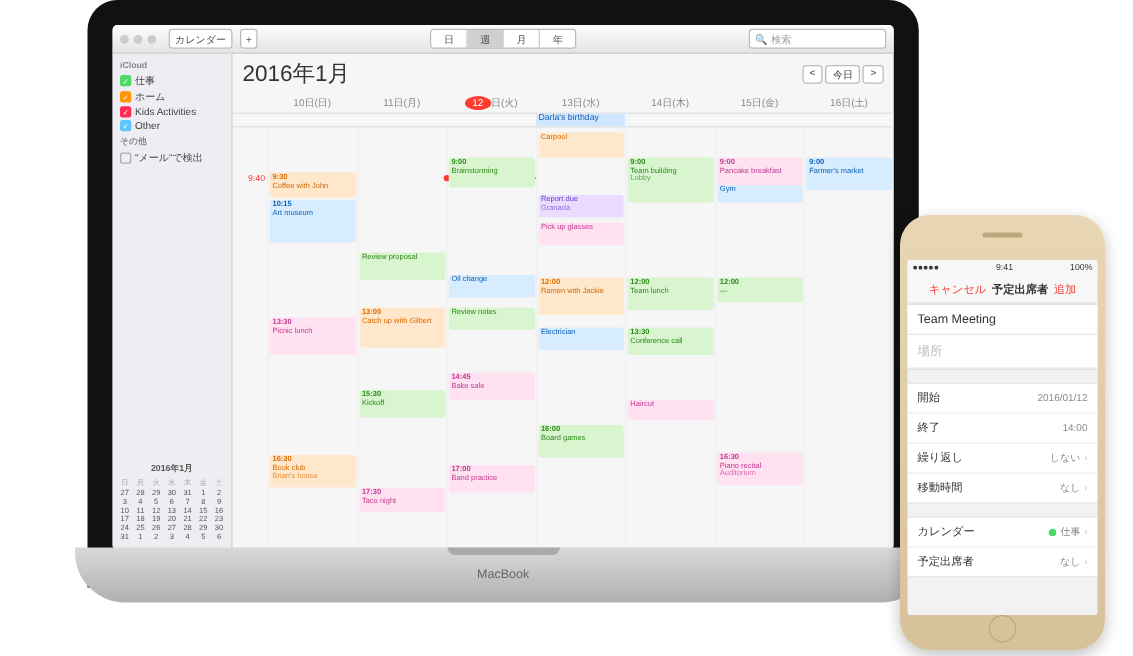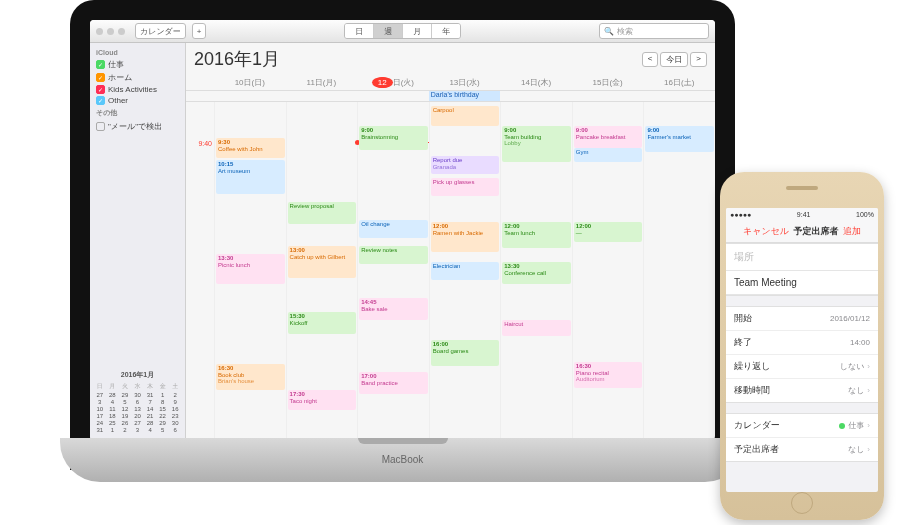--- a/index.html
+++ b/index.html
@@ -346,22 +346,22 @@
       <span>●●●●●</span>
       <span>9:41</span>
       <span>100%</span>
     </div>
     <div class="ip-nav">
       <span class="l">キャンセル</span>
       <span class="c">予定出席者</span>
       <span class="r">追加</span>
     </div>
     <div class="ip-sec">
+      <div class="ip-input">Team Meeting</div>
       <div class="ip-input ph">場所</div>
-      <div class="ip-input">Team Meeting</div>
     </div>
     <div class="ip-gap"></div>
     <div class="ip-sec">
       <div class="ip-row">
         <span>開始</span>
         <span class="val">2016/01/12</span>
       </div>
       <div class="ip-row">
         <span>終了</span>
         <span class="val">14:00</span>

